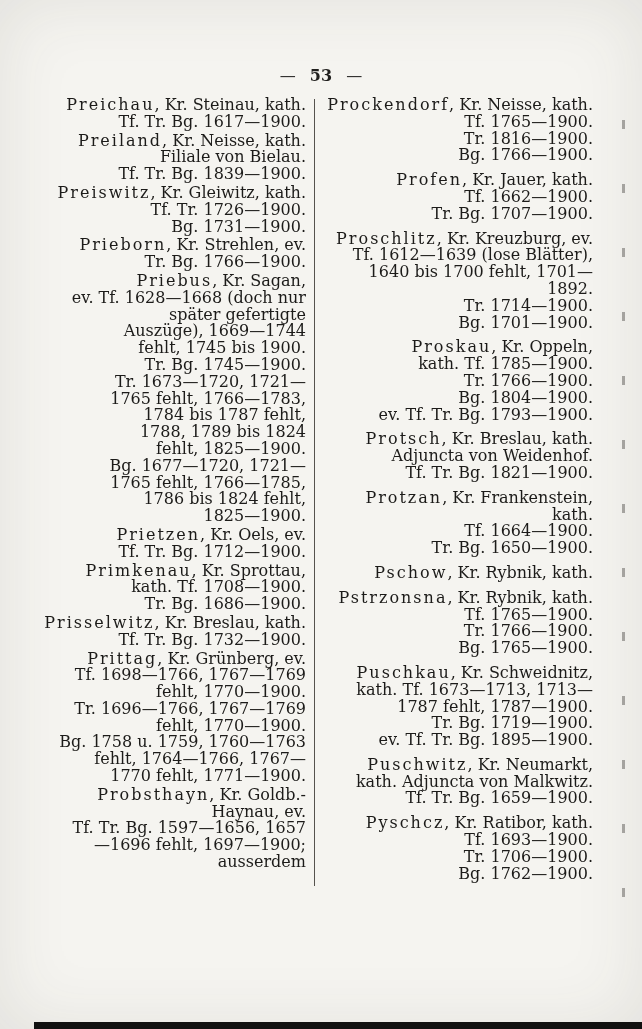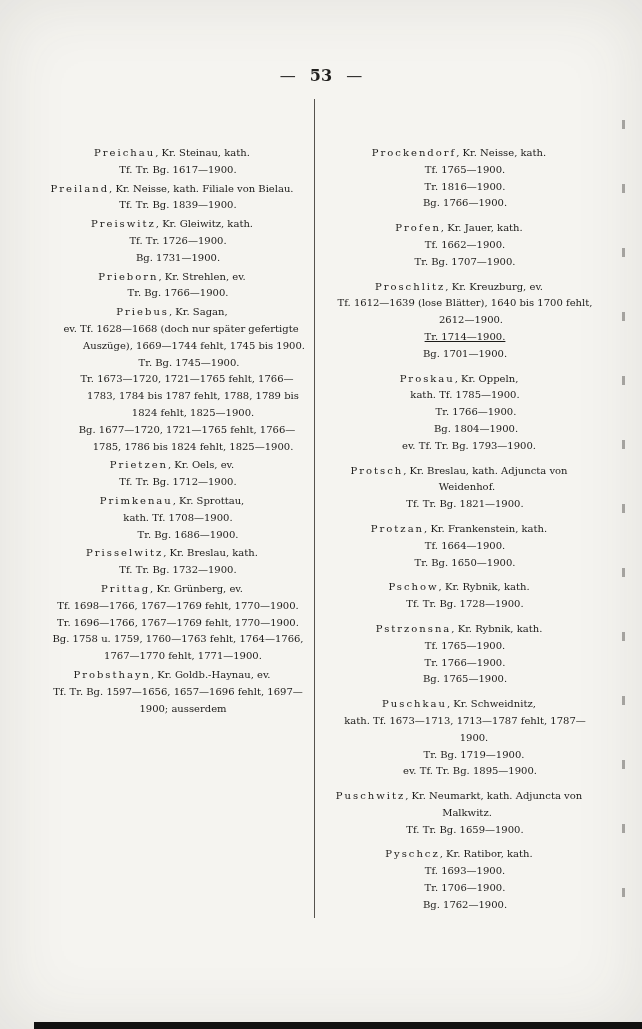--- a/index.html
+++ b/index.html
@@ -32,24 +32,23 @@
   }
   .columns {
     display: flex;
     align-items: stretch;
     margin-top: 12px;
     padding-left: 38px;
     padding-right: 16px;
   }
   .column {
     width: 268px;
-    font-size: 10px;
+    font-size: 16px;
     line-height: 16.8px;
-    text-align: center;
-    margin-top: 48px;
+    text-align: right;
   }
   .divider {
     width: 1px;
     background: #55524d;
     margin: 2px 10px 4px 8px;
   }
   .entry { margin-bottom: 2px; }
   .col-right .entry { margin-bottom: 8px; }
   .entry-heading {
     padding-left: 1.6em;
@@ -146,43 +145,42 @@
           <div class="detail" style="padding-left: 1.2em; text-indent: 0em;">Tr. 1816—1900.</div>
           <div class="detail" style="padding-left: 1.2em; text-indent: 0em;">Bg. 1766—1900.</div>
         </div>
         <div class="entry">
           <div class="entry-heading"><span class="entry-name">Profen</span><span>, Kr. Jauer, kath.</span></div>
           <div class="detail" style="padding-left: 1.2em; text-indent: 0em;">Tf. 1662—1900.</div>
           <div class="detail" style="padding-left: 1.2em; text-indent: 0em;">Tr. Bg. 1707—1900.</div>
         </div>
         <div class="entry">
           <div class="entry-heading"><span class="entry-name">Proschlitz</span><span>, Kr. Kreuzburg, ev.</span></div>
-          <div class="detail" style="padding-left: 2.4em; text-indent: -1.2em;">Tf. 1612—1639 (lose Blätter), 1640 bis 1700 fehlt, 2612—1900.</div>
-          <div class="detail" style="padding-left: 1.2em; text-indent: 0em; text-decoration: underline;">Tr. 1714—1900.</div>
+          <div class="detail" style="padding-left: 2.4em; text-indent: -1.2em;">Tf. 1612—1639 (lose Blätter), 1640 bis 1700 fehlt, 1701—1892.</div>
+          <div class="detail" style="padding-left: 1.2em; text-indent: 0em;">Tr. 1714—1900.</div>
           <div class="detail" style="padding-left: 1.2em; text-indent: 0em;">Bg. 1701—1900.</div>
         </div>
         <div class="entry">
           <div class="entry-heading"><span class="entry-name">Proskau</span><span>, Kr. Oppeln,</span></div>
           <div class="detail" style="padding-left: 1.2em; text-indent: 0em;">kath. Tf. 1785—1900.</div>
           <div class="detail" style="padding-left: 3.4em; text-indent: 0em;">Tr. 1766—1900.</div>
           <div class="detail" style="padding-left: 3.4em; text-indent: 0em;">Bg. 1804—1900.</div>
           <div class="detail" style="padding-left: 2em; text-indent: 0em;">ev. Tf. Tr. Bg. 1793—1900.</div>
         </div>
         <div class="entry">
           <div class="entry-heading"><span class="entry-name">Protsch</span><span>, Kr. Breslau, kath. Adjuncta von Weidenhof.</span></div>
           <div class="detail" style="padding-left: 1.2em; text-indent: 0em;">Tf. Tr. Bg. 1821—1900.</div>
         </div>
         <div class="entry">
           <div class="entry-heading"><span class="entry-name">Protzan</span><span>, Kr. Frankenstein, kath.</span></div>
           <div class="detail" style="padding-left: 1.2em; text-indent: 0em;">Tf. 1664—1900.</div>
           <div class="detail" style="padding-left: 1.2em; text-indent: 0em;">Tr. Bg. 1650—1900.</div>
         </div>
         <div class="entry">
           <div class="entry-heading"><span class="entry-name">Pschow</span><span>, Kr. Rybnik, kath.</span></div>
-          <div class="detail" style="padding-left: 1.2em; text-indent: 0em;">Tf. Tr. Bg. 1728—1900.</div>
         </div>
         <div class="entry">
           <div class="entry-heading"><span class="entry-name">Pstrzonsna</span><span>, Kr. Rybnik, kath.</span></div>
           <div class="detail" style="padding-left: 1.2em; text-indent: 0em;">Tf. 1765—1900.</div>
           <div class="detail" style="padding-left: 1.2em; text-indent: 0em;">Tr. 1766—1900.</div>
           <div class="detail" style="padding-left: 1.2em; text-indent: 0em;">Bg. 1765—1900.</div>
         </div>
         <div class="entry">
           <div class="entry-heading"><span class="entry-name">Puschkau</span><span>, Kr. Schweidnitz,</span></div>
           <div class="detail" style="padding-left: 3em; text-indent: -1.8em;">kath. Tf. 1673—1713, 1713—1787 fehlt, 1787—1900.</div>

